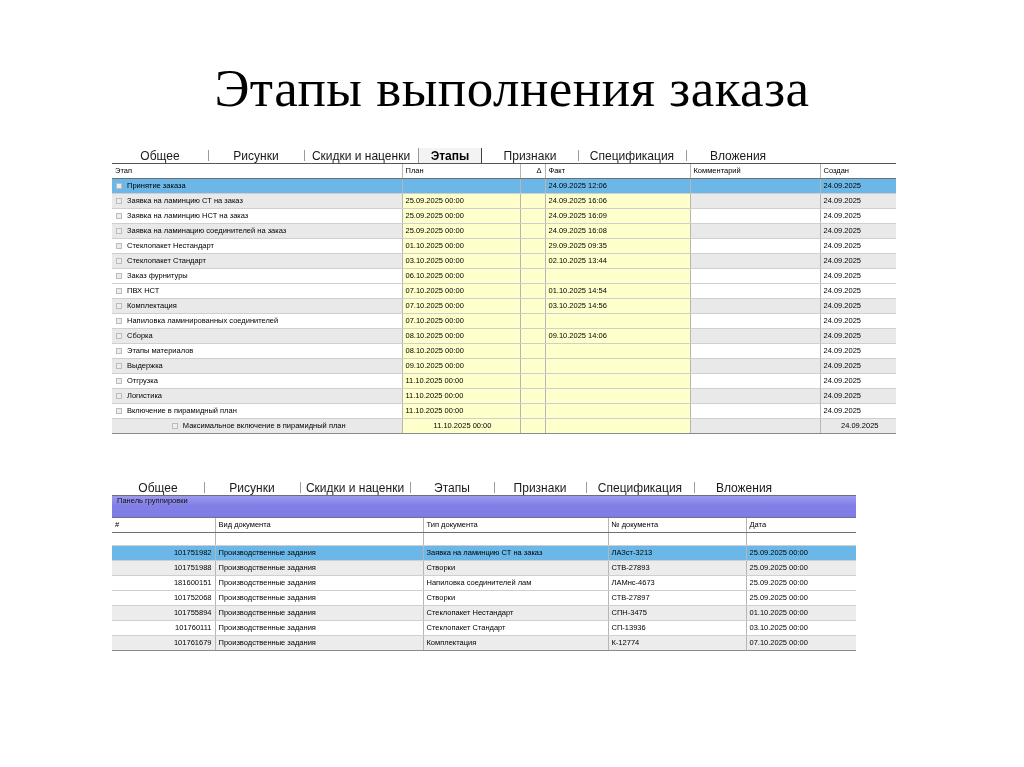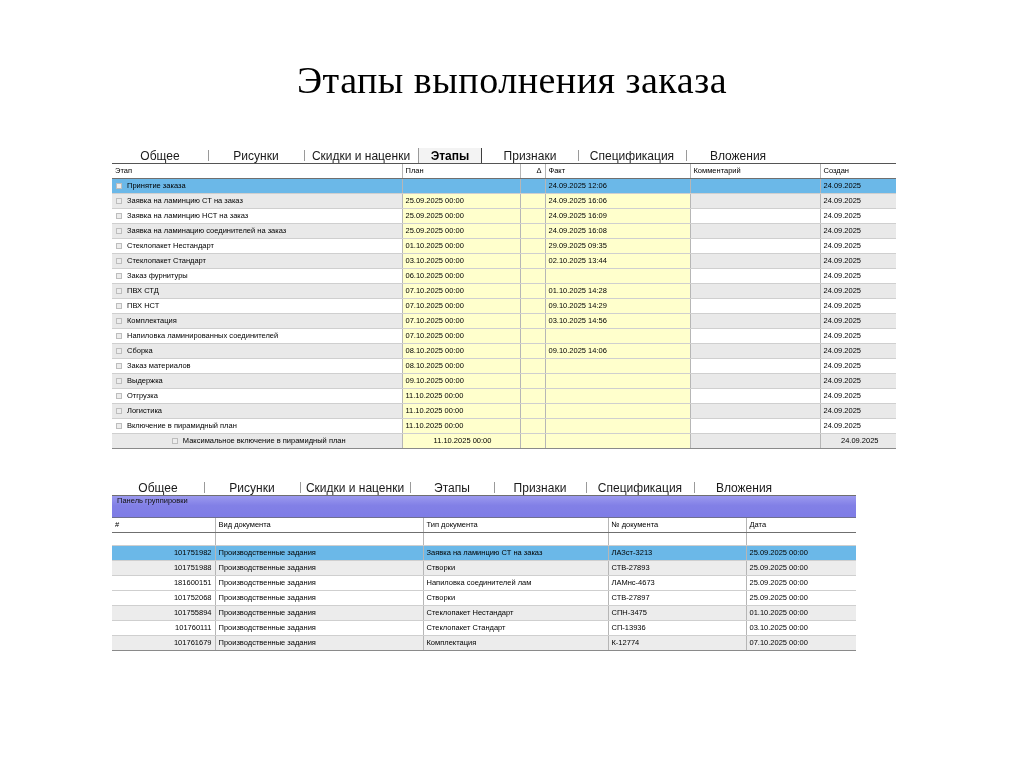--- a/index.html
+++ b/index.html
@@ -18,21 +18,21 @@
   }
 
   
   #slide-title {
     position: absolute;
     left: 0;
     top: 58px;
     width: 1024px;
     text-align: center;
     font-family: "Liberation Serif", serif;
-    font-size: 38px;
+    font-size: 53px;
     font-weight: 400;
     letter-spacing: 0.5px;
     color: #000;
     white-space: nowrap;
   }
 
   
   .screenshot {
     position: absolute;
     box-sizing: border-box;
@@ -278,33 +278,25 @@
             <td class="c-created">24.09.2025</td>
           </tr>
           <tr class="row-even">
             <td class="c-stage"><span class="cb"></span><span>Заказ фурнитуры</span></td>
             <td class="c-plan">06.10.2025 00:00</td>
             <td class="c-delta"></td>
             <td class="c-fact"></td>
             <td class="c-comment"></td>
             <td class="c-created">24.09.2025</td>
           </tr>
-          <tr class="row-odd">
-            <td class="c-stage"><span class="cb"></span><span>ПВХ СТД</span></td>
-            <td class="c-plan">07.10.2025 00:00</td>
-            <td class="c-delta"></td>
-            <td class="c-fact">01.10.2025 14:28</td>
-            <td class="c-comment"></td>
-            <td class="c-created">24.09.2025</td>
-          </tr>
           <tr class="row-even">
             <td class="c-stage"><span class="cb"></span><span>ПВХ НСТ</span></td>
             <td class="c-plan">07.10.2025 00:00</td>
             <td class="c-delta"></td>
-            <td class="c-fact">09.10.2025 14:29</td>
+            <td class="c-fact">01.10.2025 14:54</td>
             <td class="c-comment"></td>
             <td class="c-created">24.09.2025</td>
           </tr>
           <tr class="row-odd">
             <td class="c-stage"><span class="cb"></span><span>Комплектация</span></td>
             <td class="c-plan">07.10.2025 00:00</td>
             <td class="c-delta"></td>
             <td class="c-fact">03.10.2025 14:56</td>
             <td class="c-comment"></td>
             <td class="c-created">24.09.2025</td>
@@ -319,21 +311,21 @@
           </tr>
           <tr class="row-odd">
             <td class="c-stage"><span class="cb"></span><span>Сборка</span></td>
             <td class="c-plan">08.10.2025 00:00</td>
             <td class="c-delta"></td>
             <td class="c-fact">09.10.2025 14:06</td>
             <td class="c-comment"></td>
             <td class="c-created">24.09.2025</td>
           </tr>
           <tr class="row-even">
-            <td class="c-stage"><span class="cb"></span><span>Заказ материалов</span></td>
+            <td class="c-stage"><span class="cb"></span><span>Этапы материалов</span></td>
             <td class="c-plan">08.10.2025 00:00</td>
             <td class="c-delta"></td>
             <td class="c-fact"></td>
             <td class="c-comment"></td>
             <td class="c-created">24.09.2025</td>
           </tr>
           <tr class="row-odd">
             <td class="c-stage"><span class="cb"></span><span>Выдержка</span></td>
             <td class="c-plan">09.10.2025 00:00</td>
             <td class="c-delta"></td>

